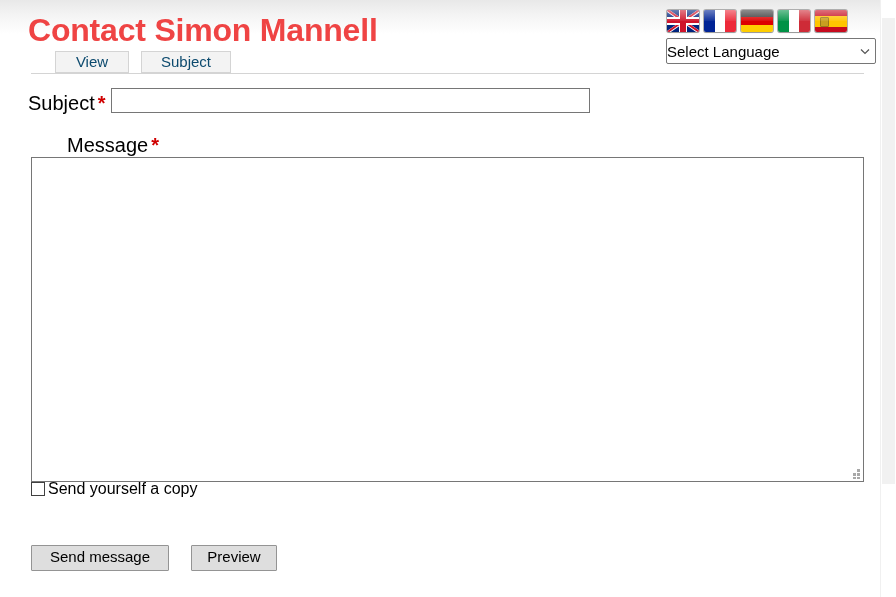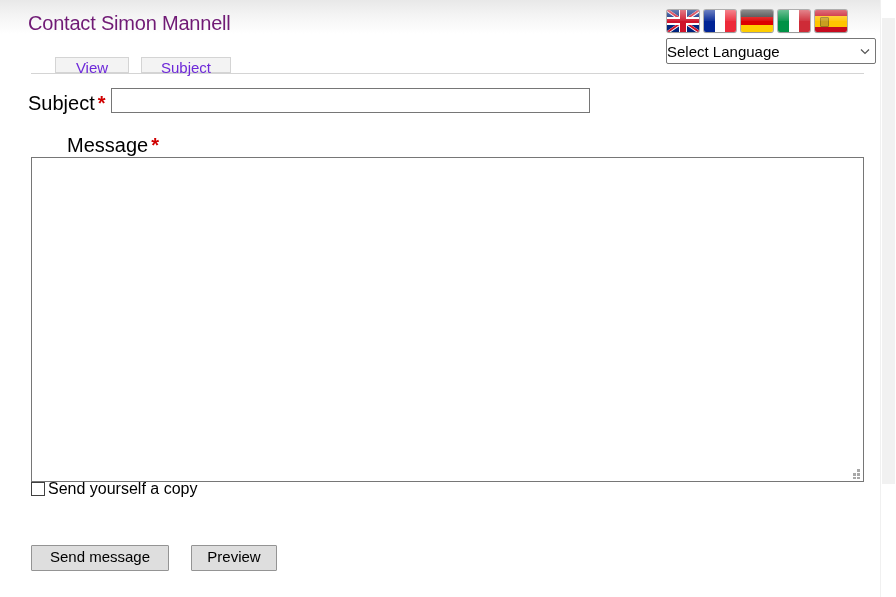--- a/index.html
+++ b/index.html
@@ -29,23 +29,23 @@
     height: 34px;
     background: linear-gradient(to bottom, #e8e8e8 0%, #f4f4f4 45%, #ffffff 100%);
     pointer-events: none;
   }
 
   
   #page-title {
     position: absolute;
     left: 28px;
     top: 12px;
-    font-size: 20px;
-    font-weight: normal;
-    color: #701a75;
+    font-size: 32px;
+    font-weight: bold;
+    color: #ef4444;
     letter-spacing: -0.2px;
     white-space: nowrap;
   }
 
   
   #lang-widget {
     position: absolute;
     right: 18px;
     top: 10px;
     width: 212px;
@@ -165,25 +165,25 @@
     position: absolute;
     left: 0;
     bottom: 0;
     width: 100%;
     height: 1px;
     background: #d4d4d4;
   }
   .tab {
     position: absolute;
     bottom: 1px;
-    height: 16px;
+    height: 22px;
     box-sizing: border-box;
     border: 1px solid #d4d4d4;
     background: #f3f3f3;
-    color: #6d28d9;
+    color: #0c4a6e;
     font-size: 15px;
     line-height: 20px;
     text-align: center;
     cursor: pointer;
     white-space: nowrap;
   }
   #tab-view    { left: 24px;  width: 74px; }
   #tab-contact { left: 110px; width: 90px; }
 
   

